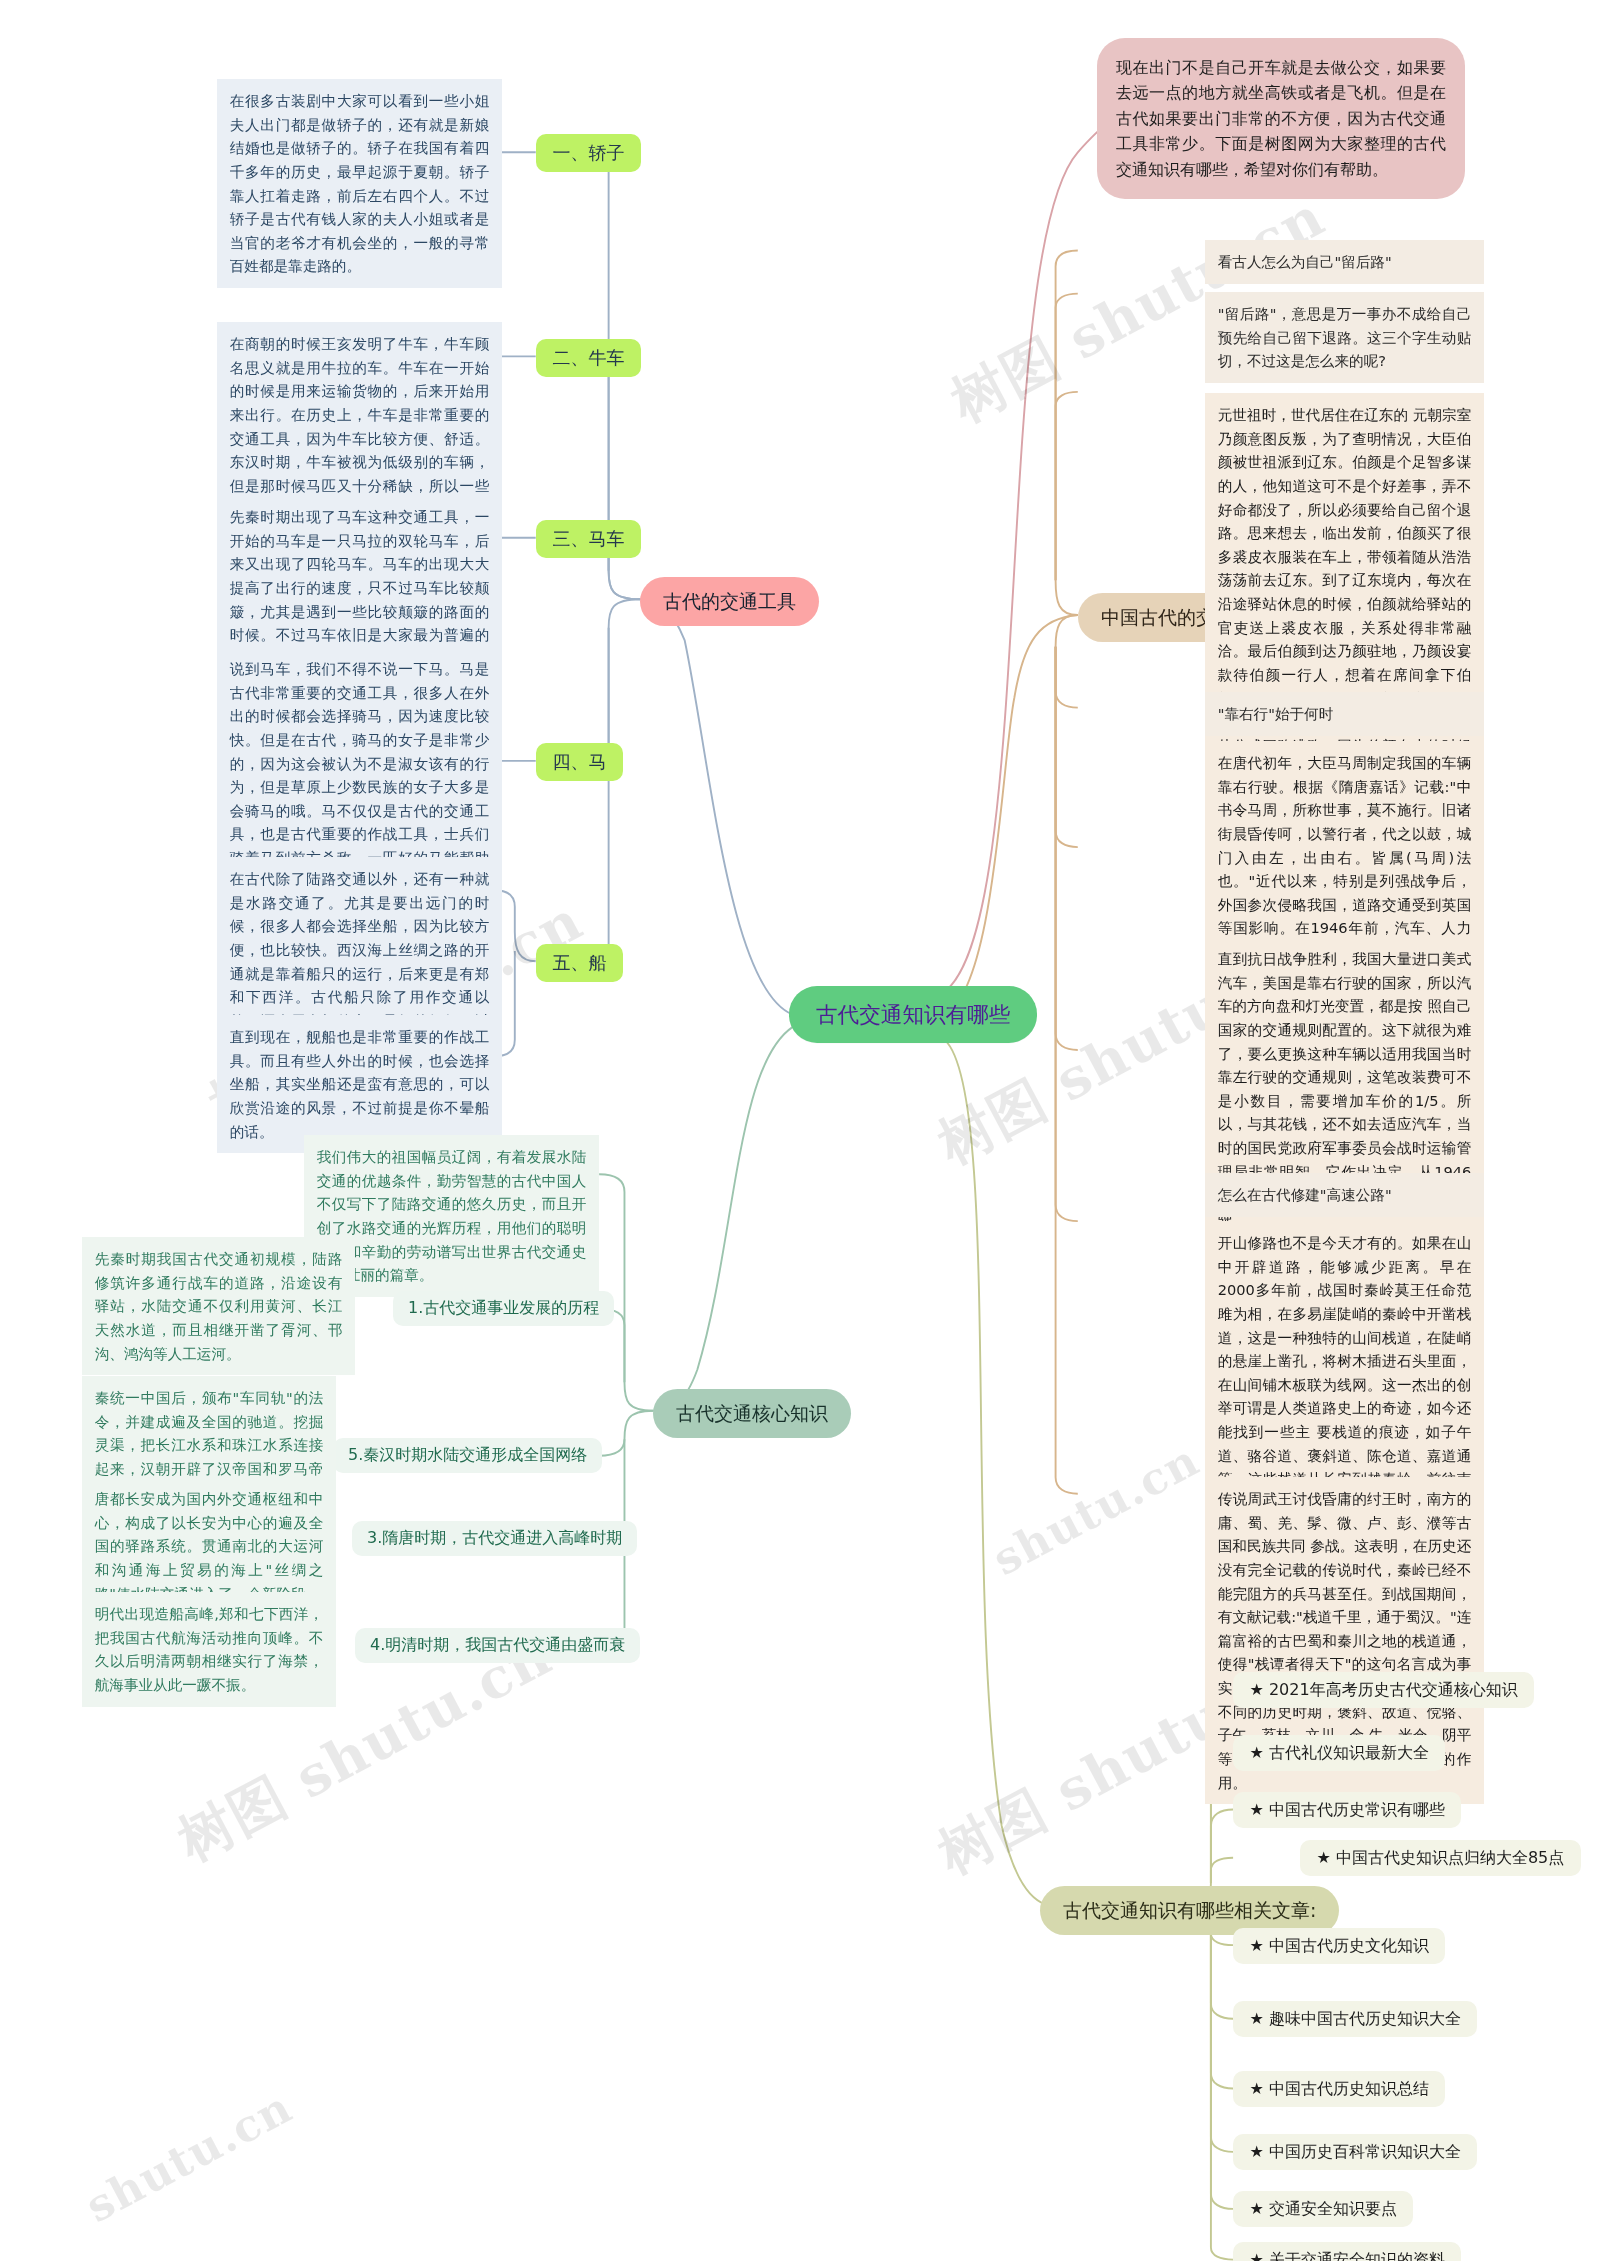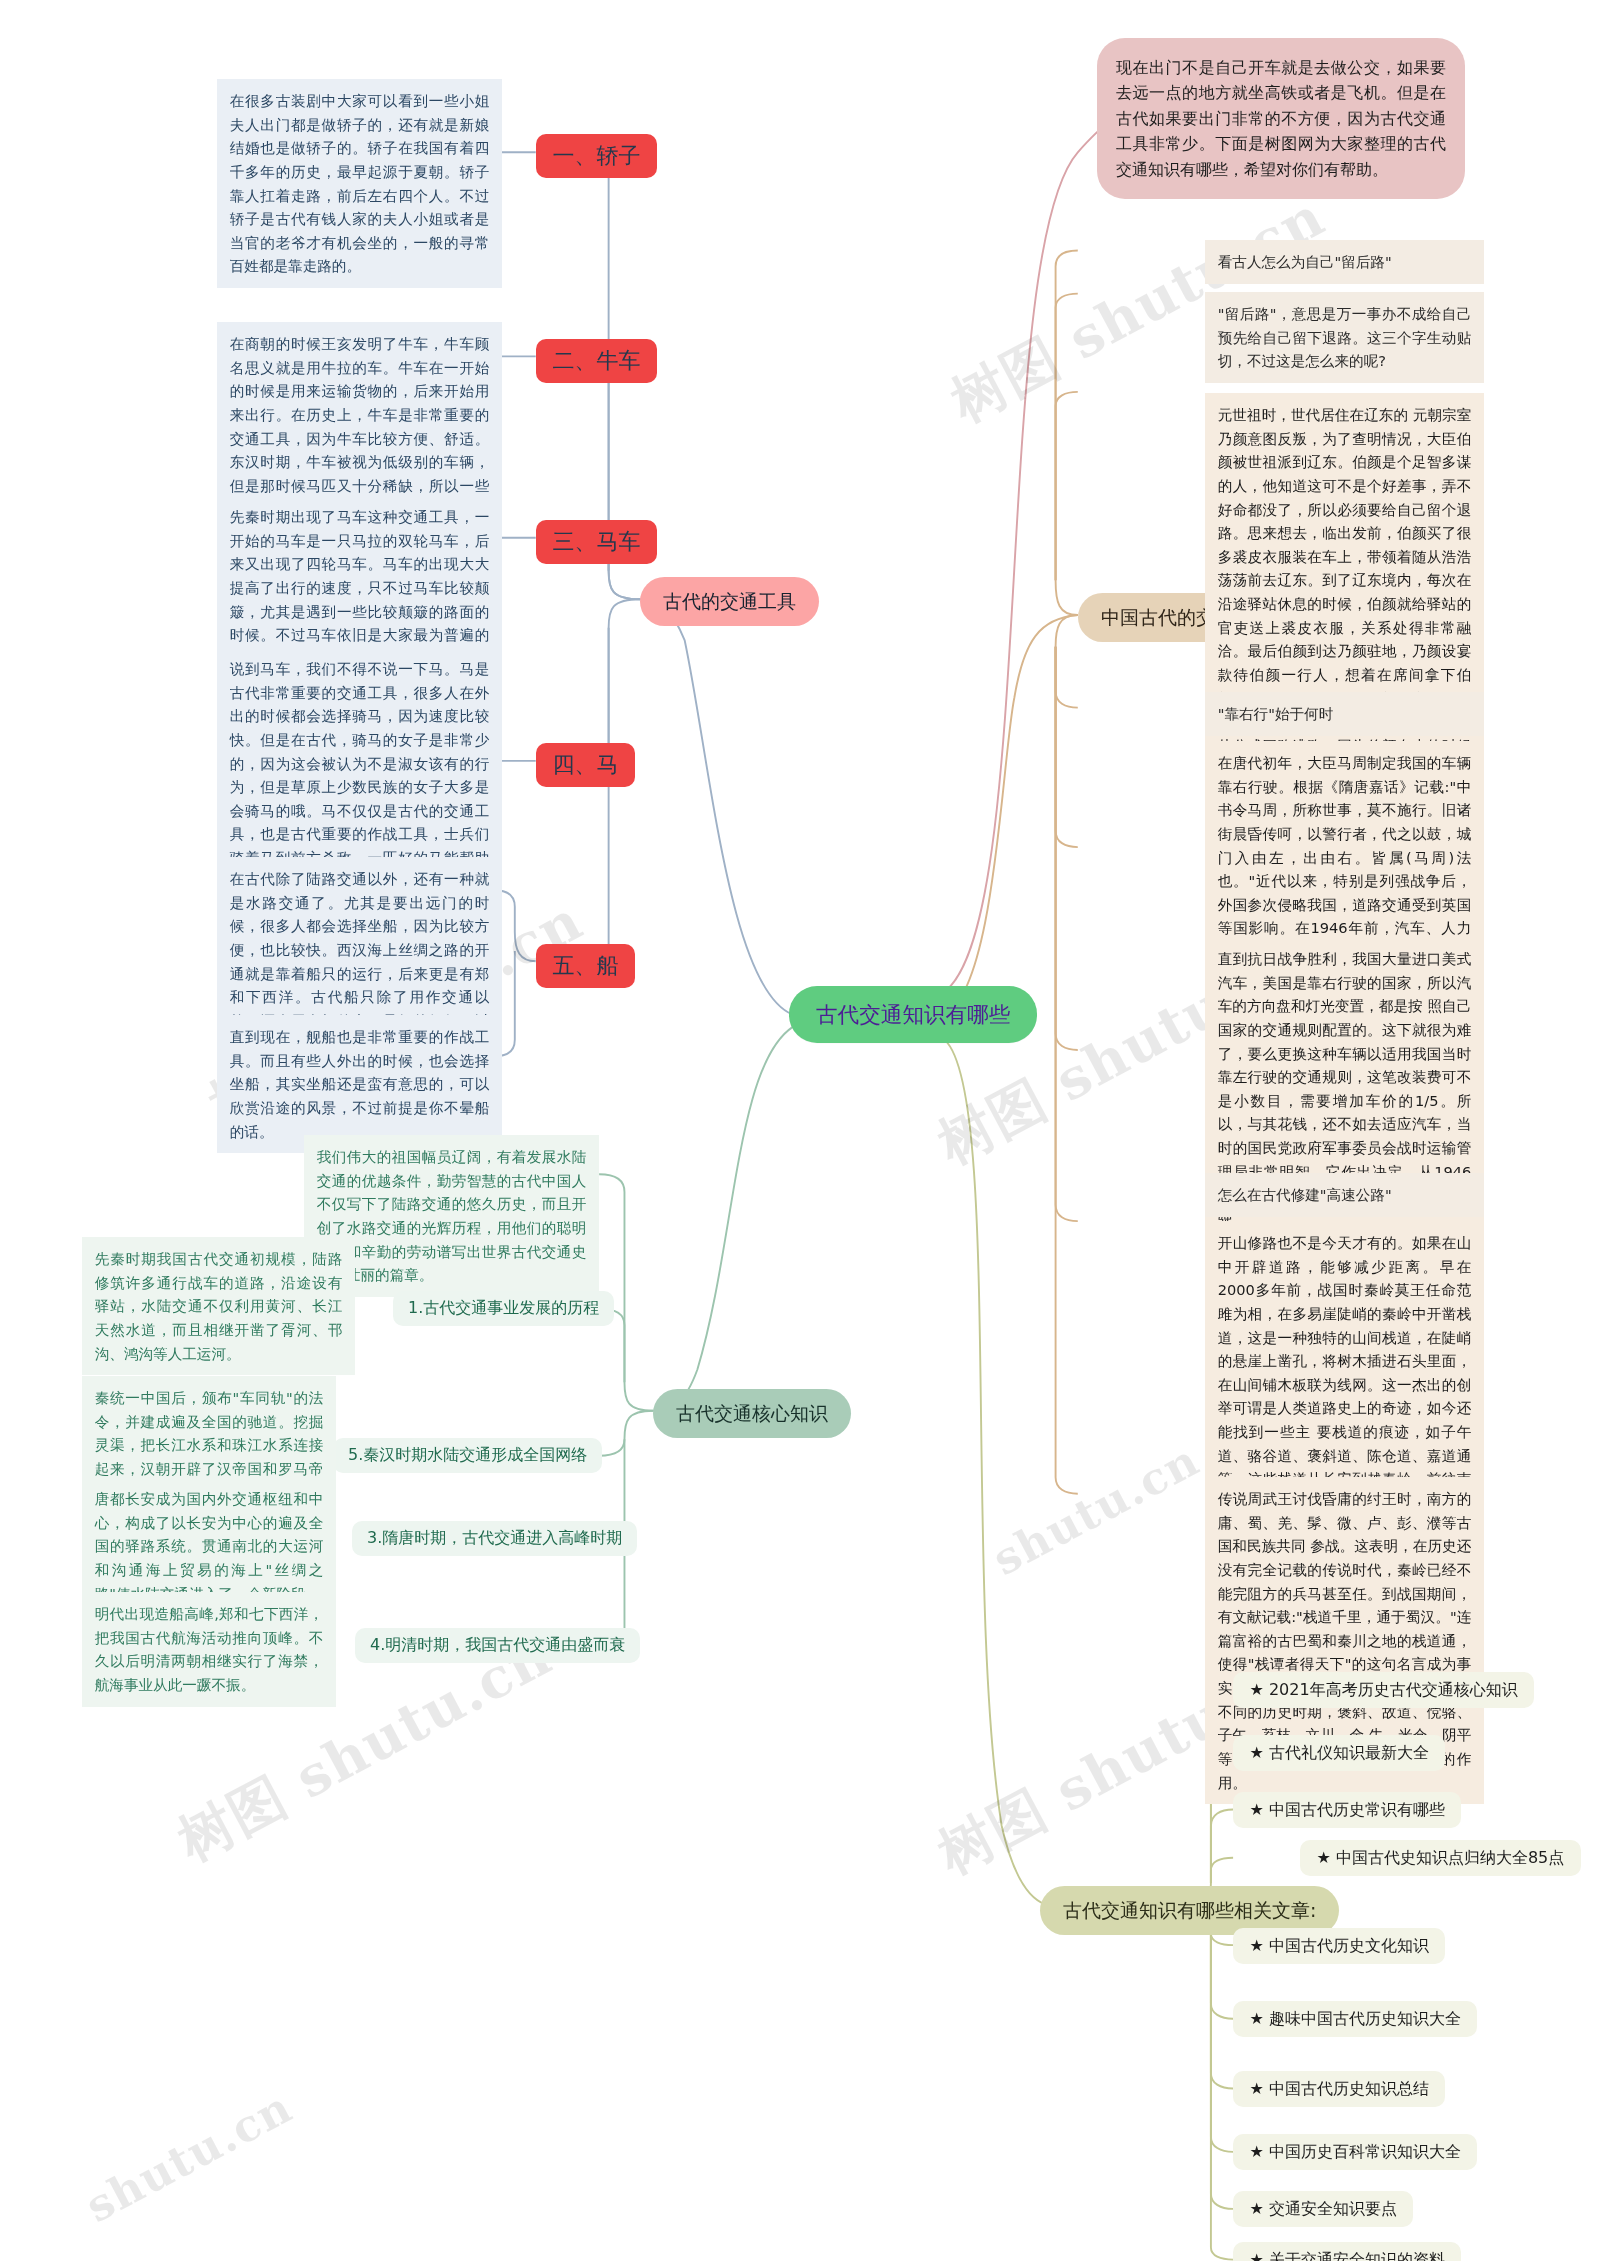--- a/index.html
+++ b/index.html
@@ -32,21 +32,21 @@
     padding:12.7px 27px;
     border-radius:28px;
     box-shadow:0 0.6px 0 rgba(0,0,0,.04);
   }
   .pill-blue   { background:#fca5a5; color:#16222f; font-size:19px; border-radius:25px; padding:10.8px 23px; }
   .pill-green  { background:#a9ccb8; color:#17302a; font-size:19px; border-radius:25px; padding:10.8px 23px; }
   .pill-tan    { background:#e6d3b8; color:#2e2418; font-size:19px; border-radius:25px; padding:10.8px 23px; }
   .pill-olive  { background:#d6d9ae; color:#2b2d18; font-size:19px; border-radius:25px; padding:10.8px 23px; }
 
   .sub-blue {
-    background:#ef4444; color:#24384d; font-size:22px;
+    background:#bef264; color:#24384d; font-size:18px;
     border-radius:10px; padding:7px 16.5px; white-space:nowrap;
   }
   .sub-green {
     background:#edf5f0; color:#1f6a4e; font-size:16px;
     border-radius:10px; padding:7px 15px; white-space:nowrap;
   }
   .sub-olive {
     background:#f3f4e7; color:#1d1d1d; font-size:16px;
     border-radius:10px; padding:7.6px 16.5px; white-space:nowrap;
   }

